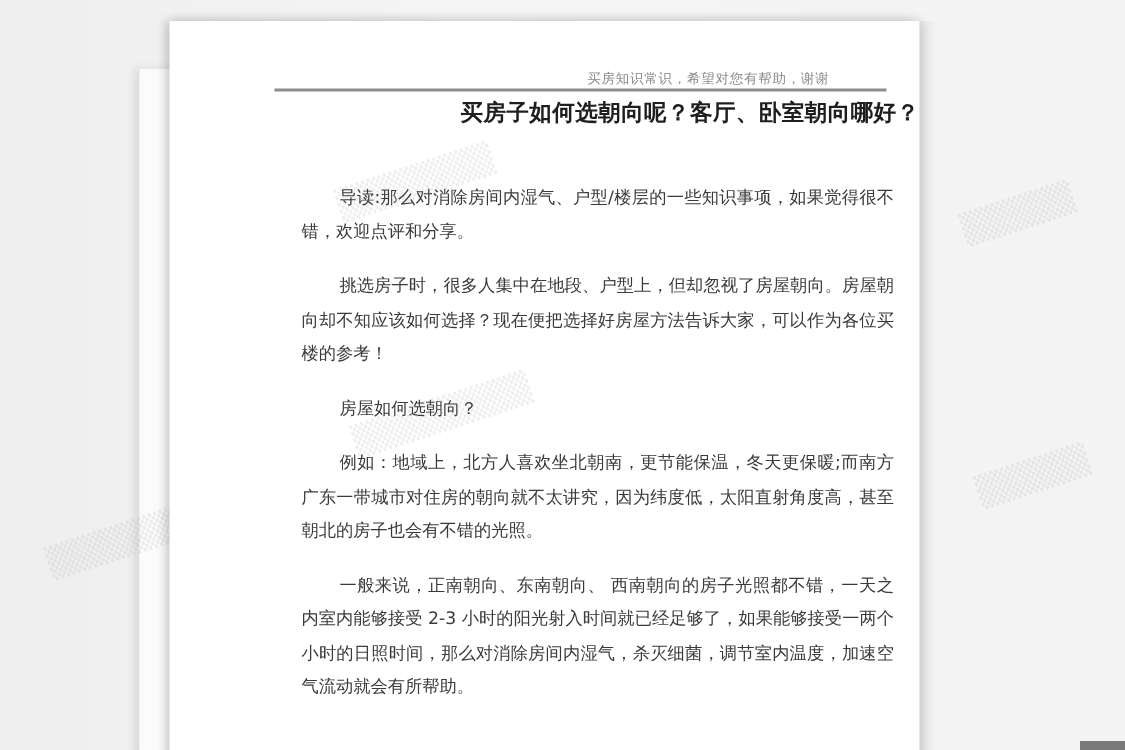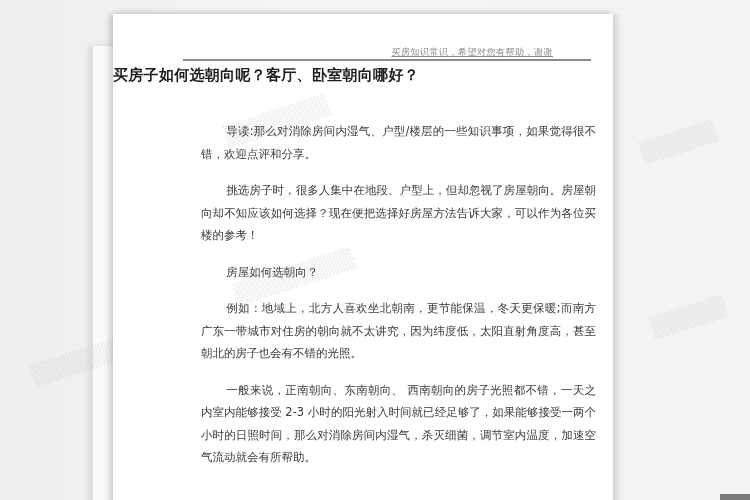--- a/index.html
+++ b/index.html
@@ -45,36 +45,35 @@
       background: linear-gradient(90deg, rgba(0,0,0,0.06), rgba(0,0,0,0));
     }
     .header-note {
       position: absolute;
       right: 60px;
       top: 32px;
       font-family: "DejaVu Serif", serif;
       font-size: 9px;
       color: #8a8a8a;
       letter-spacing: 0.5px;
-      text-decoration: underline;
     }
     .header-rule {
       position: absolute;
       left: 70px;
       right: 22px;
       top: 45px;
       height: 2px;
       background: #8c8c8c;
     }
     .title {
       position: absolute;
       left: 0;
       right: 0;
       top: 52px;
-      text-align: left;
+      text-align: right;
       font-size: 15px;
       font-weight: bold;
       color: #1e1e1e;
       letter-spacing: 0.3px;
     }
     .body {
       position: absolute;
       left: 88px;
       width: 395px;
       top: 106px;

